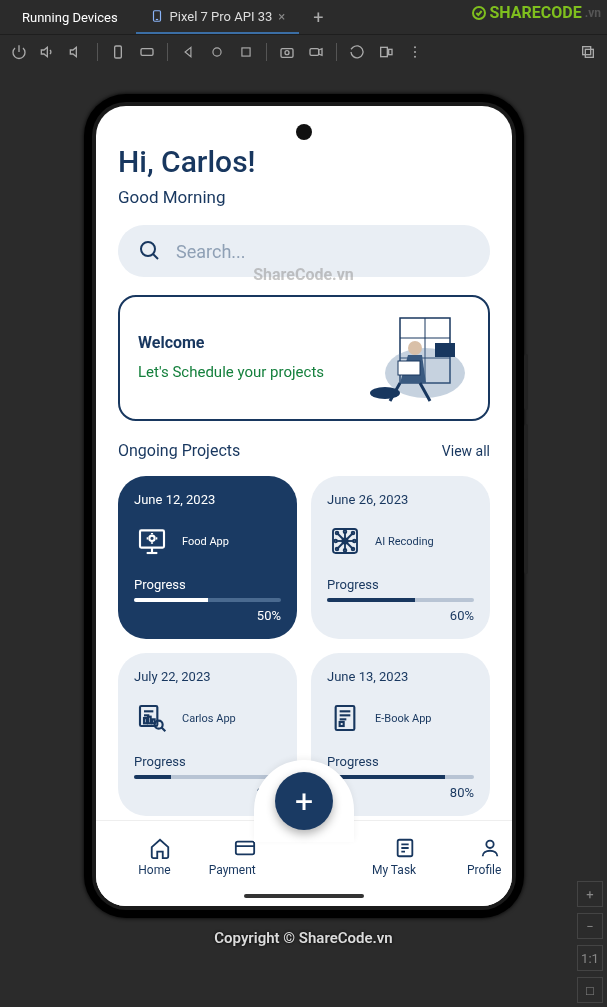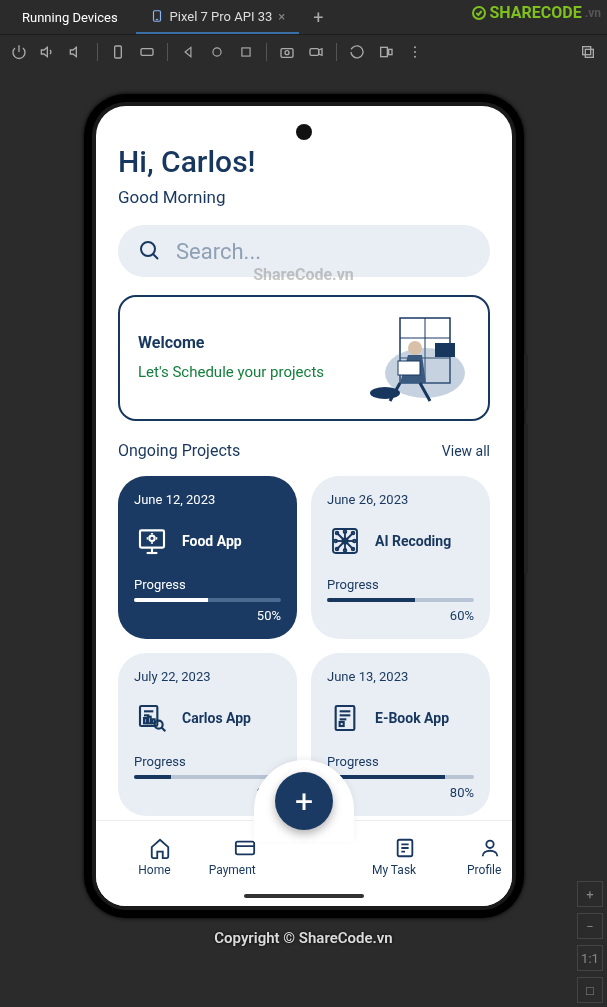--- a/index.html
+++ b/index.html
@@ -37,39 +37,39 @@
 .side-btn-r { position: absolute; right: -4px; width: 4px; background: #222; border-radius: 2px; }
 .sbr1 { top: 380px; height: 100px; }
 .sbr2 { top: 260px; height: 56px; }
 .sbr3 { top: 330px; height: 56px; }
 
 .app { padding: 38px 22px 0 22px; color: #18375f; height: 100%; display: flex; flex-direction: column; }
 .greeting { font-size: 30px; font-weight: 500; color: #18375f; }
 .subgreet { font-size: 17px; color: #18375f; margin-top: 8px; }
 
 .search { margin-top: 18px; background: #e9eef4; border-radius: 30px; height: 52px; display: flex; align-items: center; padding: 0 20px; gap: 14px; }
-.search input { border: none; background: transparent; font-size: 22px; color: #0f172a; outline: none; flex: 1; }
+.search input { border: none; background: transparent; font-size: 18px; color: #0f172a; outline: none; flex: 1; }
 .search input::placeholder { color: #8fa0b5; }
 
 .welcome-card { margin-top: 18px; border: 2px solid #18375f; border-radius: 18px; padding: 16px 18px; display: flex; gap: 10px; align-items: center; }
 .welcome-card .txt { flex: 1; }
 .welcome-card .title { font-size: 16px; font-weight: 700; }
 .welcome-card .sub { font-size: 15px; margin-top: 10px; color: #15803d; line-height: 1.35; }
 .illus { width: 130px; height: 90px; }
 
 .section-head { display: flex; justify-content: space-between; align-items: center; margin-top: 20px; }
 .section-head .t { font-weight: 400; font-size: 16px; }
 .section-head .v { font-size: 14px; color: #18375f; cursor: pointer; }
 
 .grid { display: grid; grid-template-columns: 1fr 1fr; gap: 14px; margin-top: 16px; }
 .card { background: #e9eef4; border-radius: 28px; padding: 16px; color: #18375f; }
 .card.dark { background: #1a3a63; color: #fff; }
 .card .date { font-size: 13px; }
 .card .row { display: flex; align-items: center; gap: 12px; margin-top: 16px; }
-.card .row .pname { font-weight: 700; font-size: 14px; }
+.card .row .pname { font-weight: 400; font-size: 11px; }
 .card .plabel { font-size: 13px; margin-top: 18px; }
 .card .bar { height: 4px; background: #b8c4d4; border-radius: 2px; margin-top: 6px; overflow: hidden; }
 .card.dark .bar { background: #4a6a90; }
 .card .bar .fill { height: 100%; background: #18375f; }
 .card.dark .bar .fill { background: #fff; }
 .card .pct { text-align: right; font-size: 13px; margin-top: 6px; }
 
 .fab { position: absolute; left: 50%; transform: translateX(-50%); bottom: 76px; width: 58px; height: 58px; border-radius: 50%; background: #1a3a63; color: #fff; display: flex; align-items: center; justify-content: center; font-size: 32px; box-shadow: 0 4px 10px rgba(0,0,0,0.3); cursor: pointer; z-index: 10; }
 .fab-halo { position: absolute; left: 50%; transform: translateX(-50%); bottom: 64px; width: 100px; height: 82px; border-radius: 50px 50px 0 0; background: #fff; z-index: 5; box-shadow: 0 -2px 6px rgba(0,0,0,0.06); }
 

